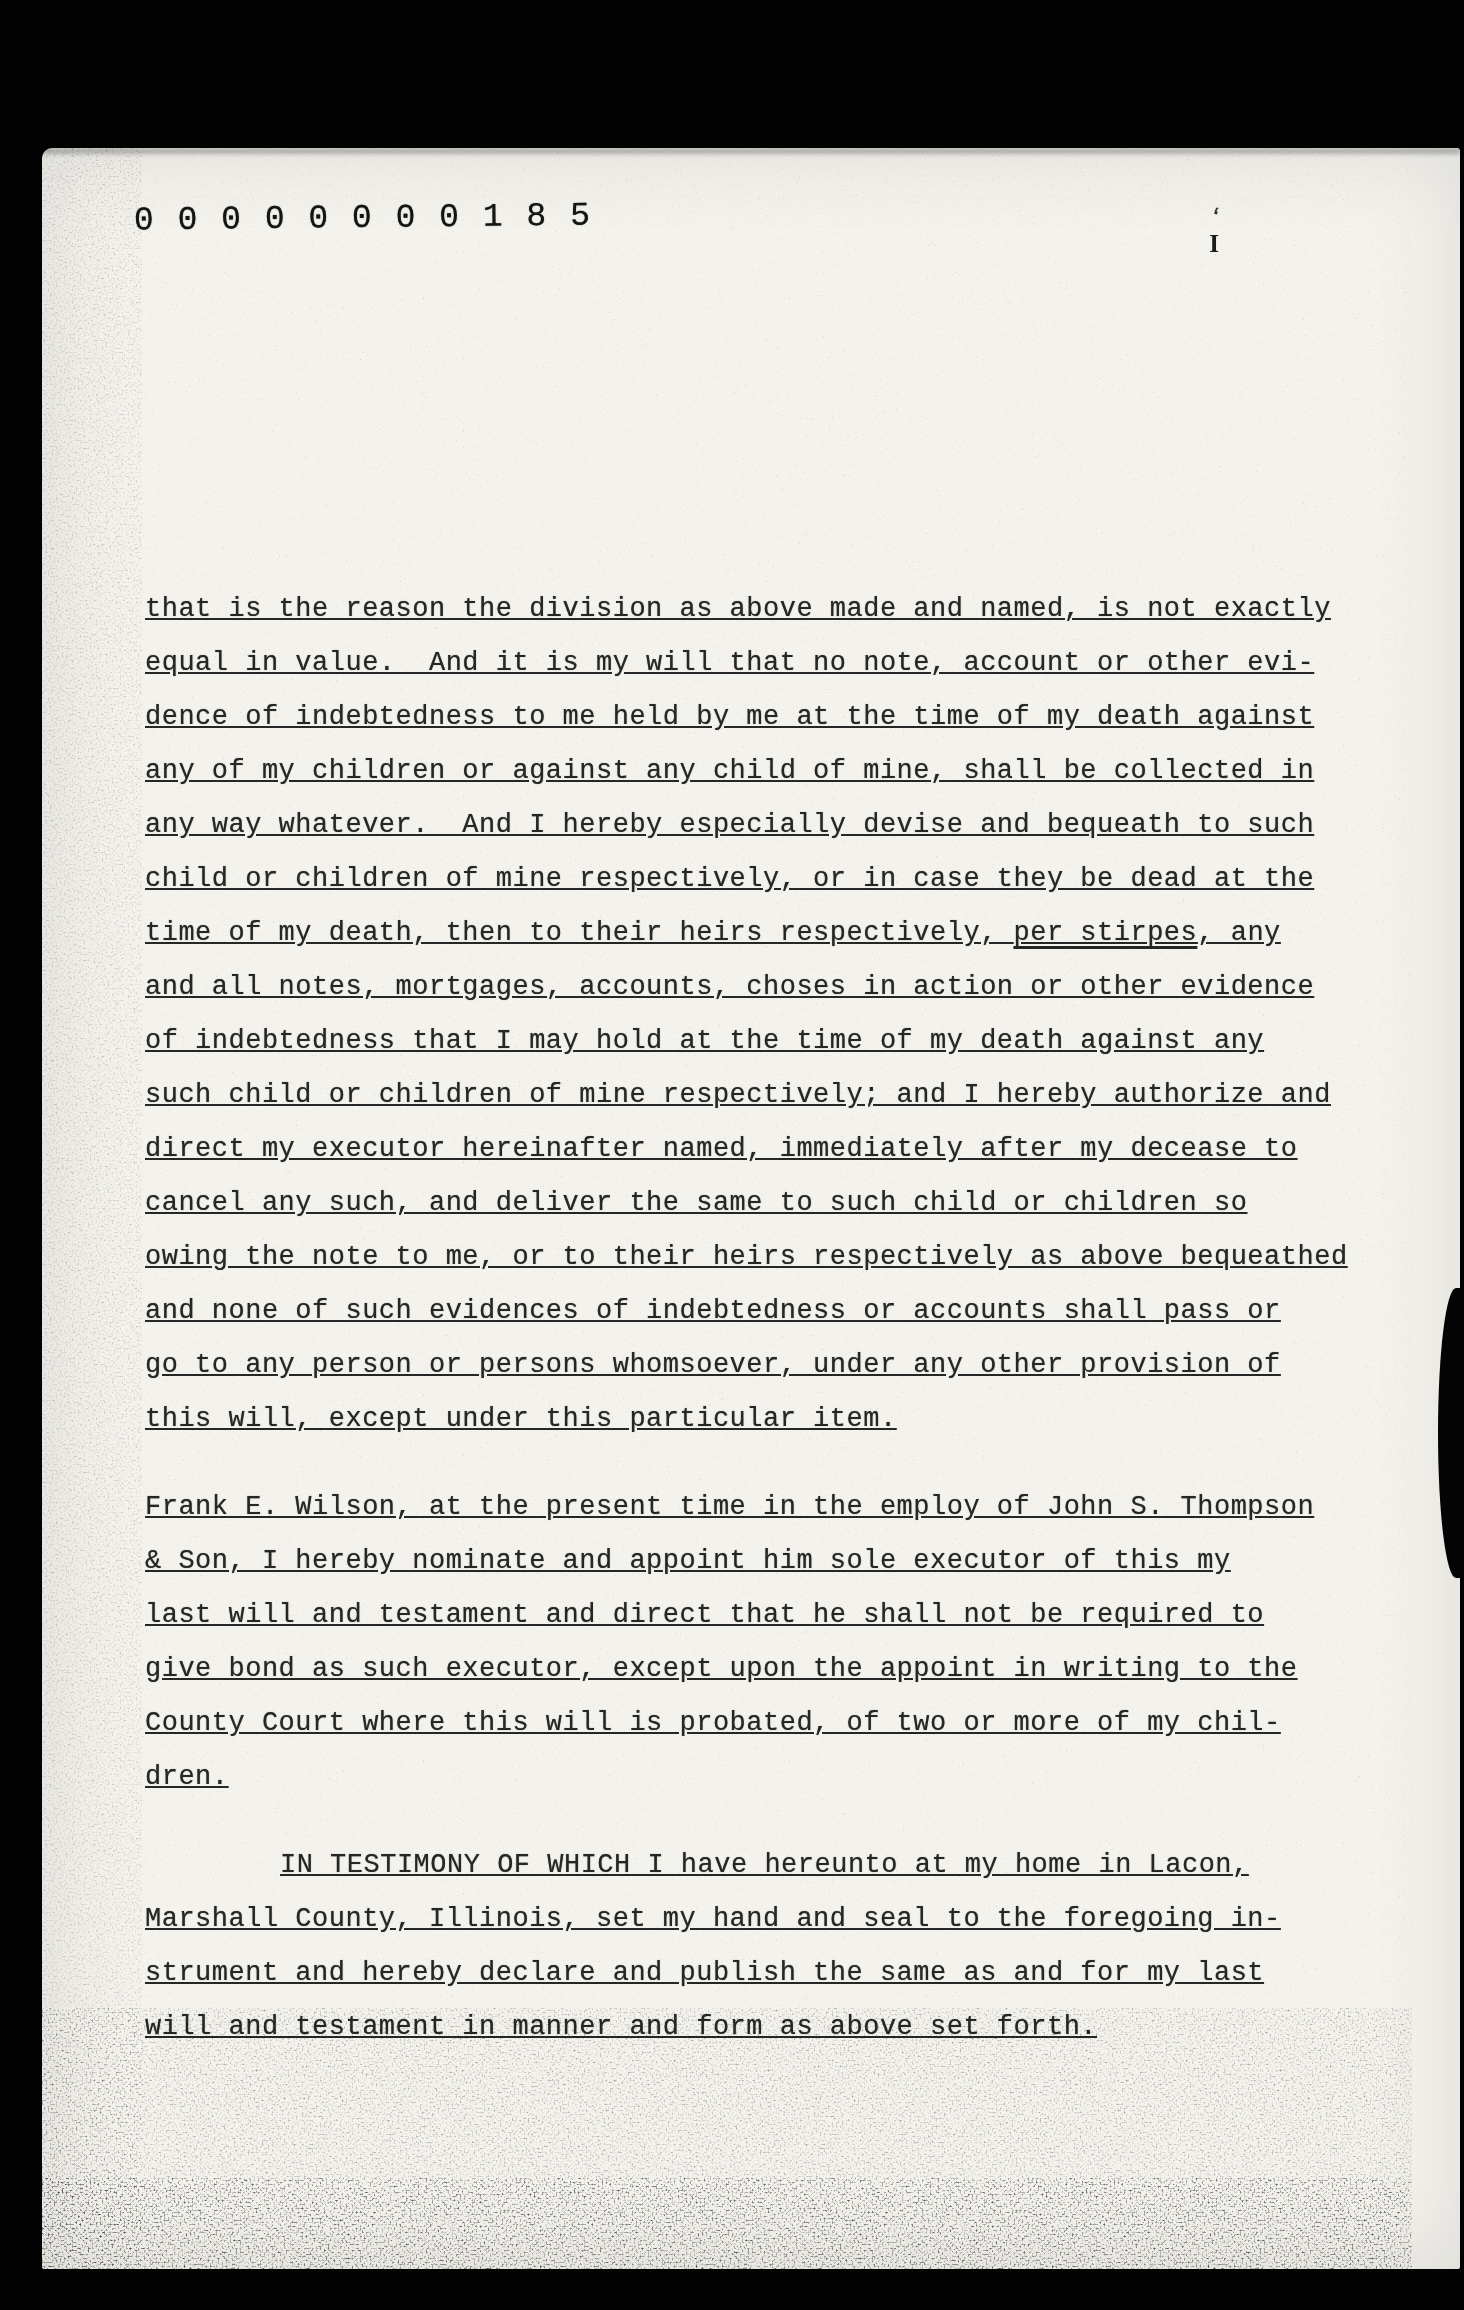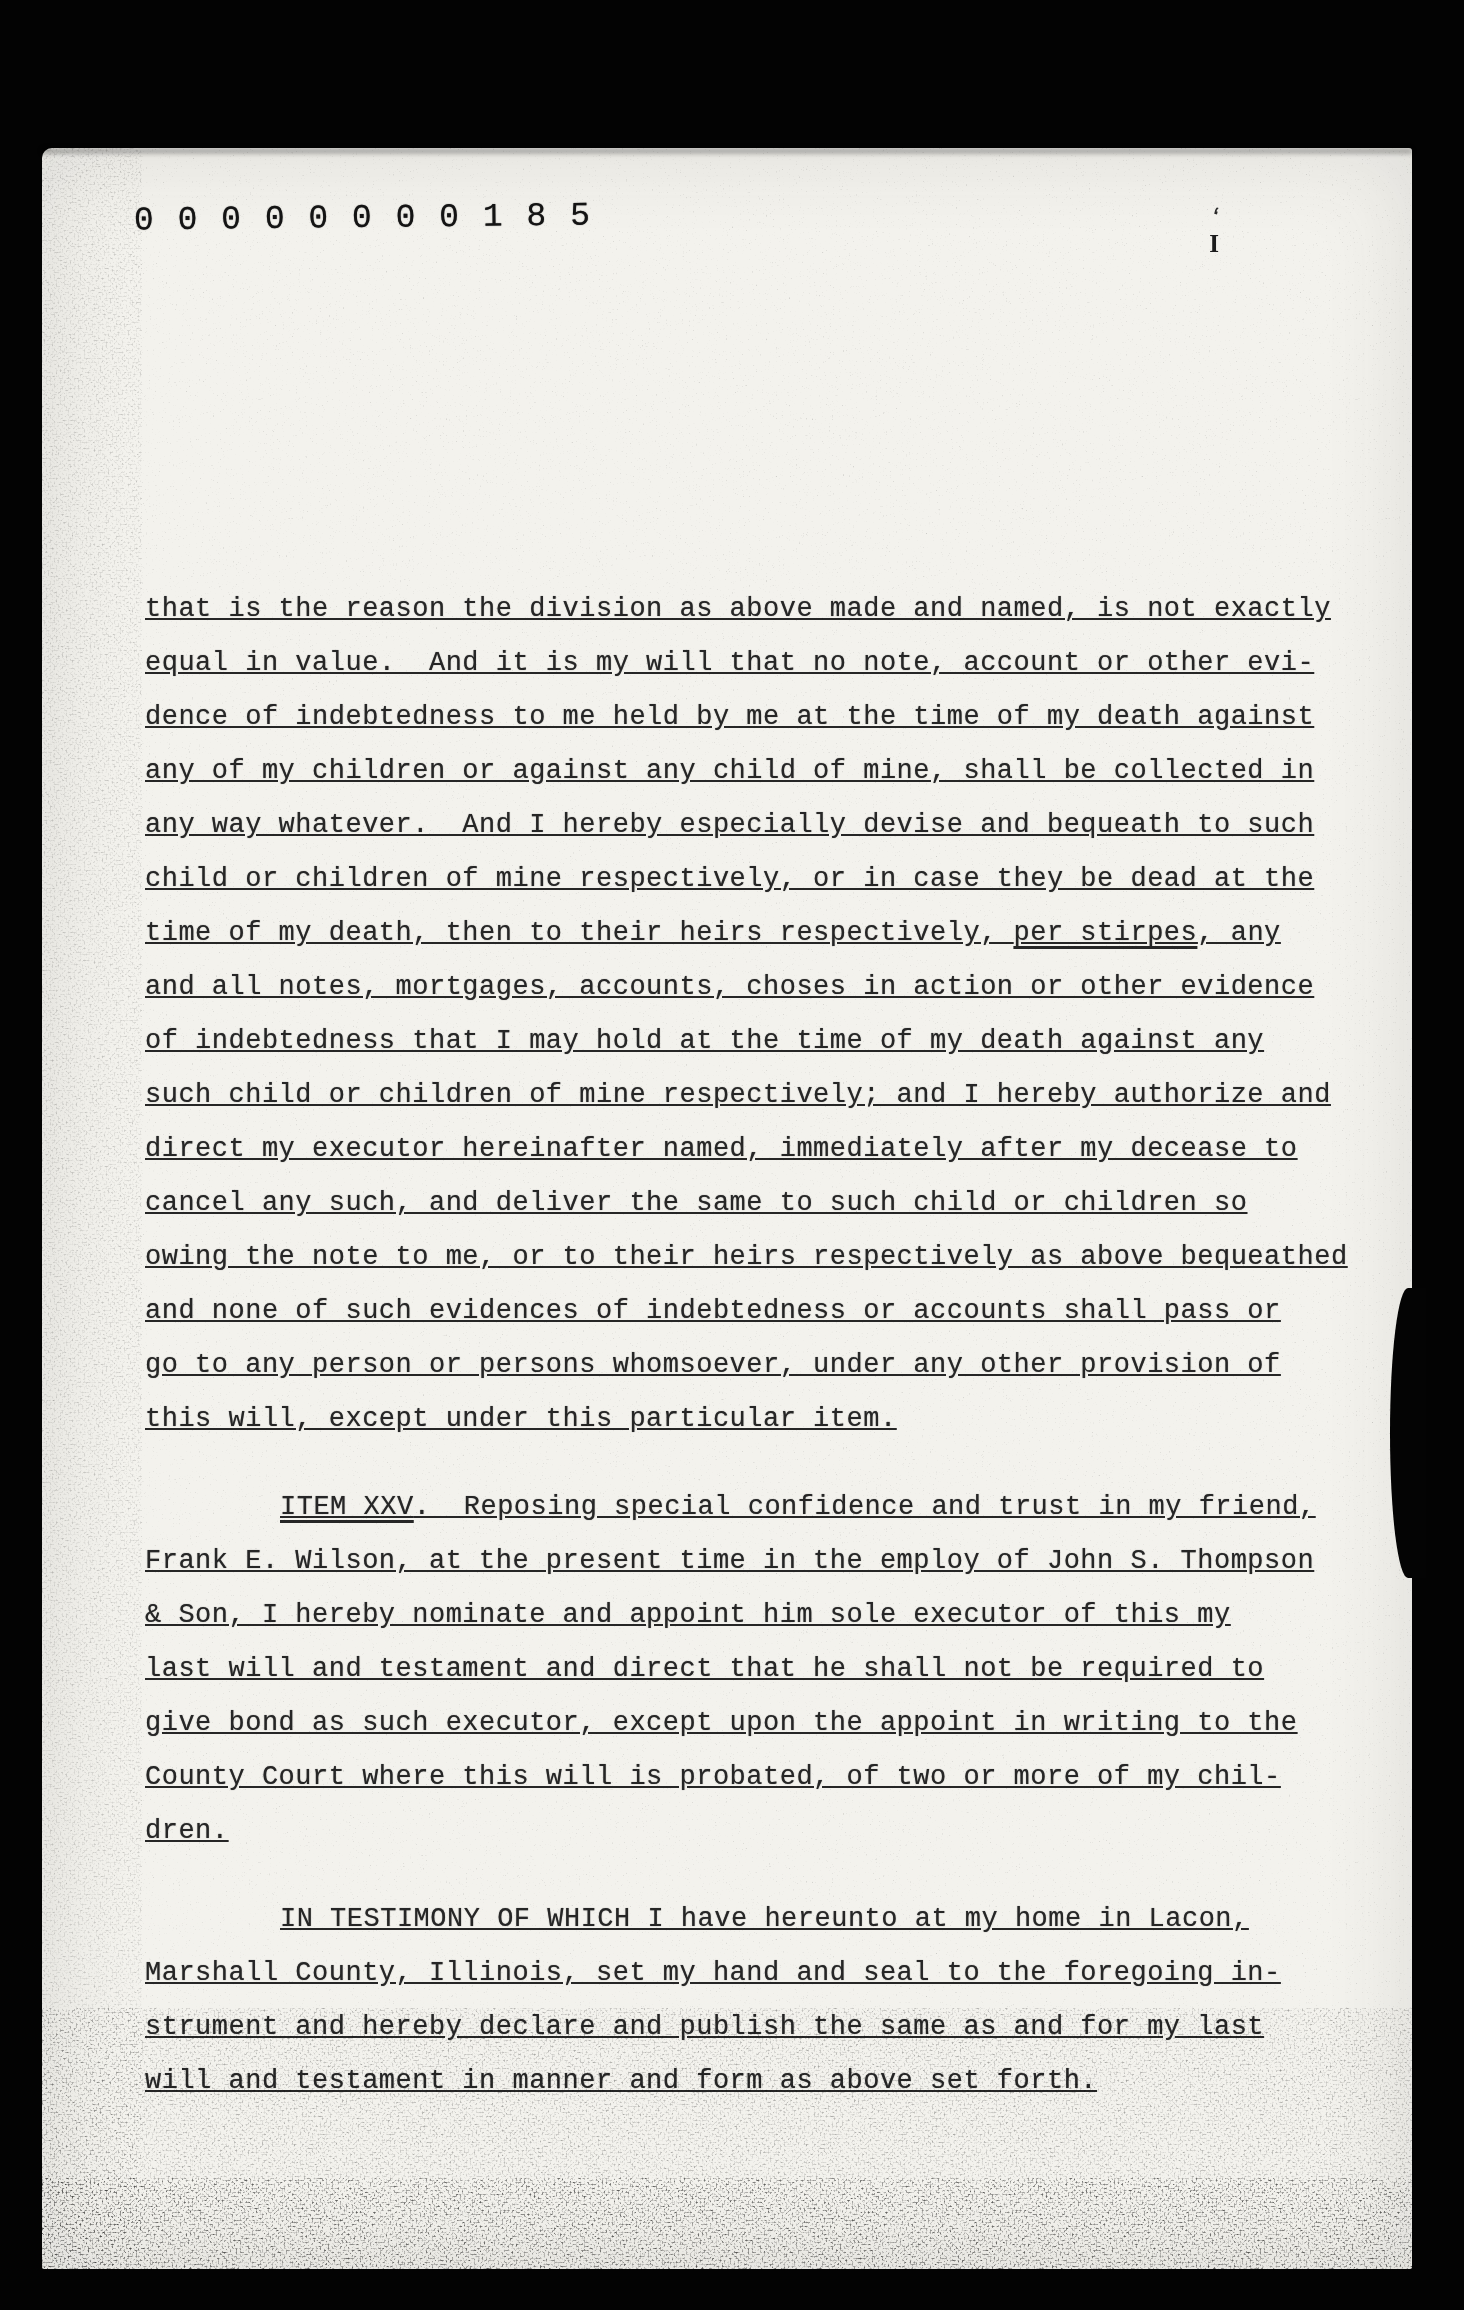--- a/index.html
+++ b/index.html
@@ -13,20 +13,21 @@
   }
   .paper {
     position: absolute;
     left: 42px;
     top: 148px;
     width: 1370px;
     height: 2121px;
     background: #f3f2ed;
     border-radius: 10px 3px 2px 2px;
     box-shadow: inset 0 0 90px rgba(60,60,55,0.12);
+    padding-left: 48px;
   }
   .stamp {
     position: absolute;
     left: 92px;
     top: 52px;
     font-size: 33px;
     letter-spacing: 2px;
     color: #141414;
     transform: rotate(-0.6deg);
     text-shadow: 0 0 1px rgba(20,20,20,0.75);
@@ -128,21 +129,20 @@
           <div class="tline">of indebtedness that I may hold at the time of my death against any</div>
           <div class="tline">such child or children of mine respectively; and I hereby authorize and</div>
           <div class="tline">direct my executor hereinafter named, immediately after my decease to</div>
           <div class="tline">cancel any such, and deliver the same to such child or children so</div>
           <div class="tline">owing the note to me, or to their heirs respectively as above bequeathed</div>
           <div class="tline">and none of such evidences of indebtedness or accounts shall pass or</div>
           <div class="tline">go to any person or persons whomsoever, under any other provision of</div>
           <div class="tline">this will, except under this particular item.</div>
         </div>
         <div class="para">
-          <div class="tline" style="text-indent: 135px;"><span class="u">ITEM XXV</span>.  Reposing special confidence and trust in my friend,</div>
           <div class="tline">Frank E. Wilson, at the present time in the employ of John S. Thompson</div>
           <div class="tline">&amp; Son, I hereby nominate and appoint him sole executor of this my</div>
           <div class="tline">last will and testament and direct that he shall not be required to</div>
           <div class="tline">give bond as such executor, except upon the appoint in writing to the</div>
           <div class="tline">County Court where this will is probated, of two or more of my chil-</div>
           <div class="tline">dren.</div>
         </div>
         <div class="para">
           <div class="tline" style="text-indent: 135px;">IN TESTIMONY OF WHICH I have hereunto at my home in Lacon,</div>
           <div class="tline">Marshall County, Illinois, set my hand and seal to the foregoing in-</div>

